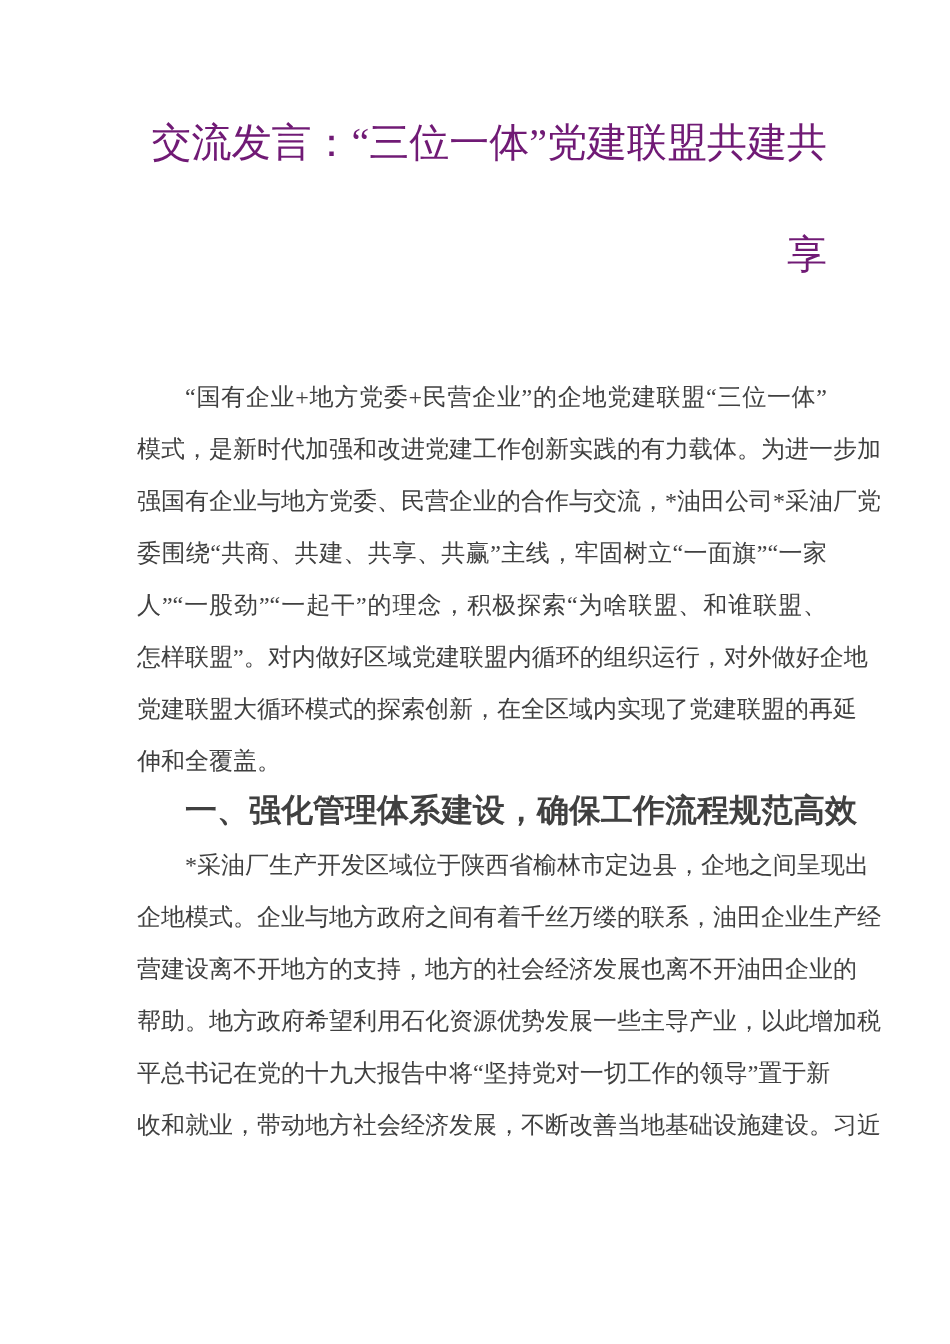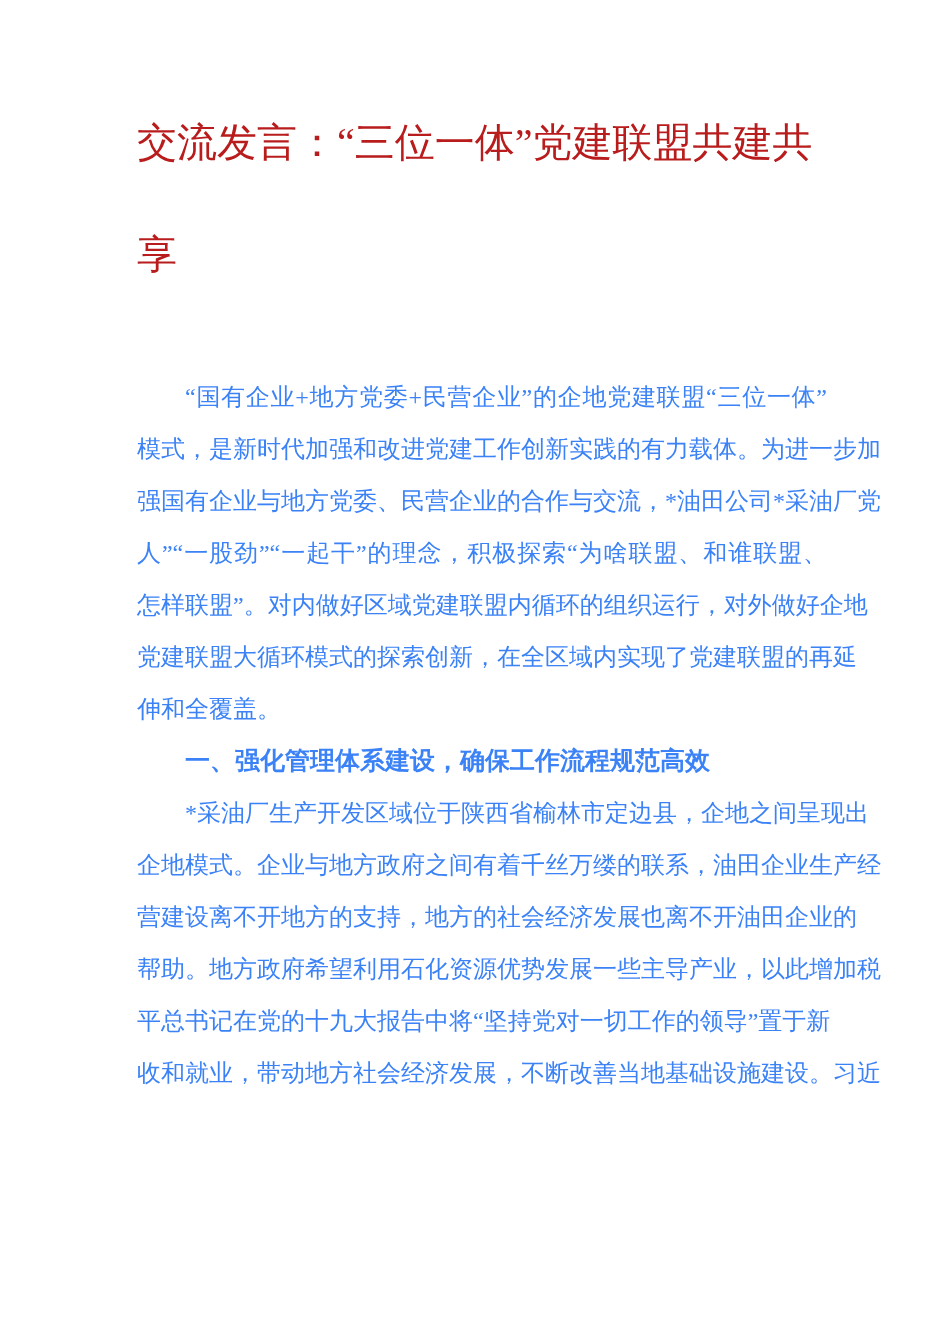--- a/index.html
+++ b/index.html
@@ -15,61 +15,62 @@
     color: #000000;
     overflow: hidden;
     font-family: "Liberation Serif", "DejaVu Serif", serif;
   }
   .doc-title {
     margin: 87px 0 0 137px;
     width: 690px;
     font-size: 40px;
     font-weight: 400;
     line-height: 112px;
-    text-align: left;
-    color: #b91c1c;
+    text-align: right;
+    color: #701a75;
   }
   .doc-body {
     margin: 60px 0 0 137px;
     width: 690px;
     font-size: 24px;
     line-height: 52px;
-    color: #3b82f6;
+    color: #404040;
   }
   .body-line {
     text-align: justify;
     text-align-last: justify;
     white-space: nowrap;
   }
   .body-line.last-line {
     text-align-last: left;
   }
   .body-line.first-line {
     padding-left: 48px;
   }
   .section-heading {
-    font-family: Liberation Serif, serif;
+    font-family: Liberation Mono, monospace;
     font-weight: 700;
-    font-size: 25px;
+    font-size: 32px;
     line-height: 52px;
     padding-left: 48px;
     white-space: nowrap;
   }
 </style>
 </head>
 <body>
 
 <div class="page">
   <div class="doc-title">
       <div class="title-line">交流发言：“三位一体”党建联盟共建共享</div>
     </div>
   <div class="doc-body">
       <div class="body-line first-line">“国有企业+地方党委+民营企业”的企地党建联盟“三位一体”</div>
       <div class="body-line">模式，是新时代加强和改进党建工作创新实践的有力载体。为进一步加</div>
       <div class="body-line">强国有企业与地方党委、民营企业的合作与交流，*油田公司*采油厂党</div>
+      <div class="body-line">委围绕“共商、共建、共享、共赢”主线，牢固树立“一面旗”“一家</div>
       <div class="body-line">人”“一股劲”“一起干”的理念，积极探索“为啥联盟、和谁联盟、</div>
       <div class="body-line">怎样联盟”。对内做好区域党建联盟内循环的组织运行，对外做好企地</div>
       <div class="body-line">党建联盟大循环模式的探索创新，在全区域内实现了党建联盟的再延</div>
       <div class="body-line last-line">伸和全覆盖。</div>
       <div class="section-heading">一、强化管理体系建设，确保工作流程规范高效</div>
       <div class="body-line first-line">*采油厂生产开发区域位于陕西省榆林市定边县，企地之间呈现出</div>
       <div class="body-line">企地模式。企业与地方政府之间有着千丝万缕的联系，油田企业生产经</div>
       <div class="body-line">营建设离不开地方的支持，地方的社会经济发展也离不开油田企业的</div>
       <div class="body-line">帮助。地方政府希望利用石化资源优势发展一些主导产业，以此增加税</div>
       <div class="body-line last-line">平总书记在党的十九大报告中将“坚持党对一切工作的领导”置于新</div>

